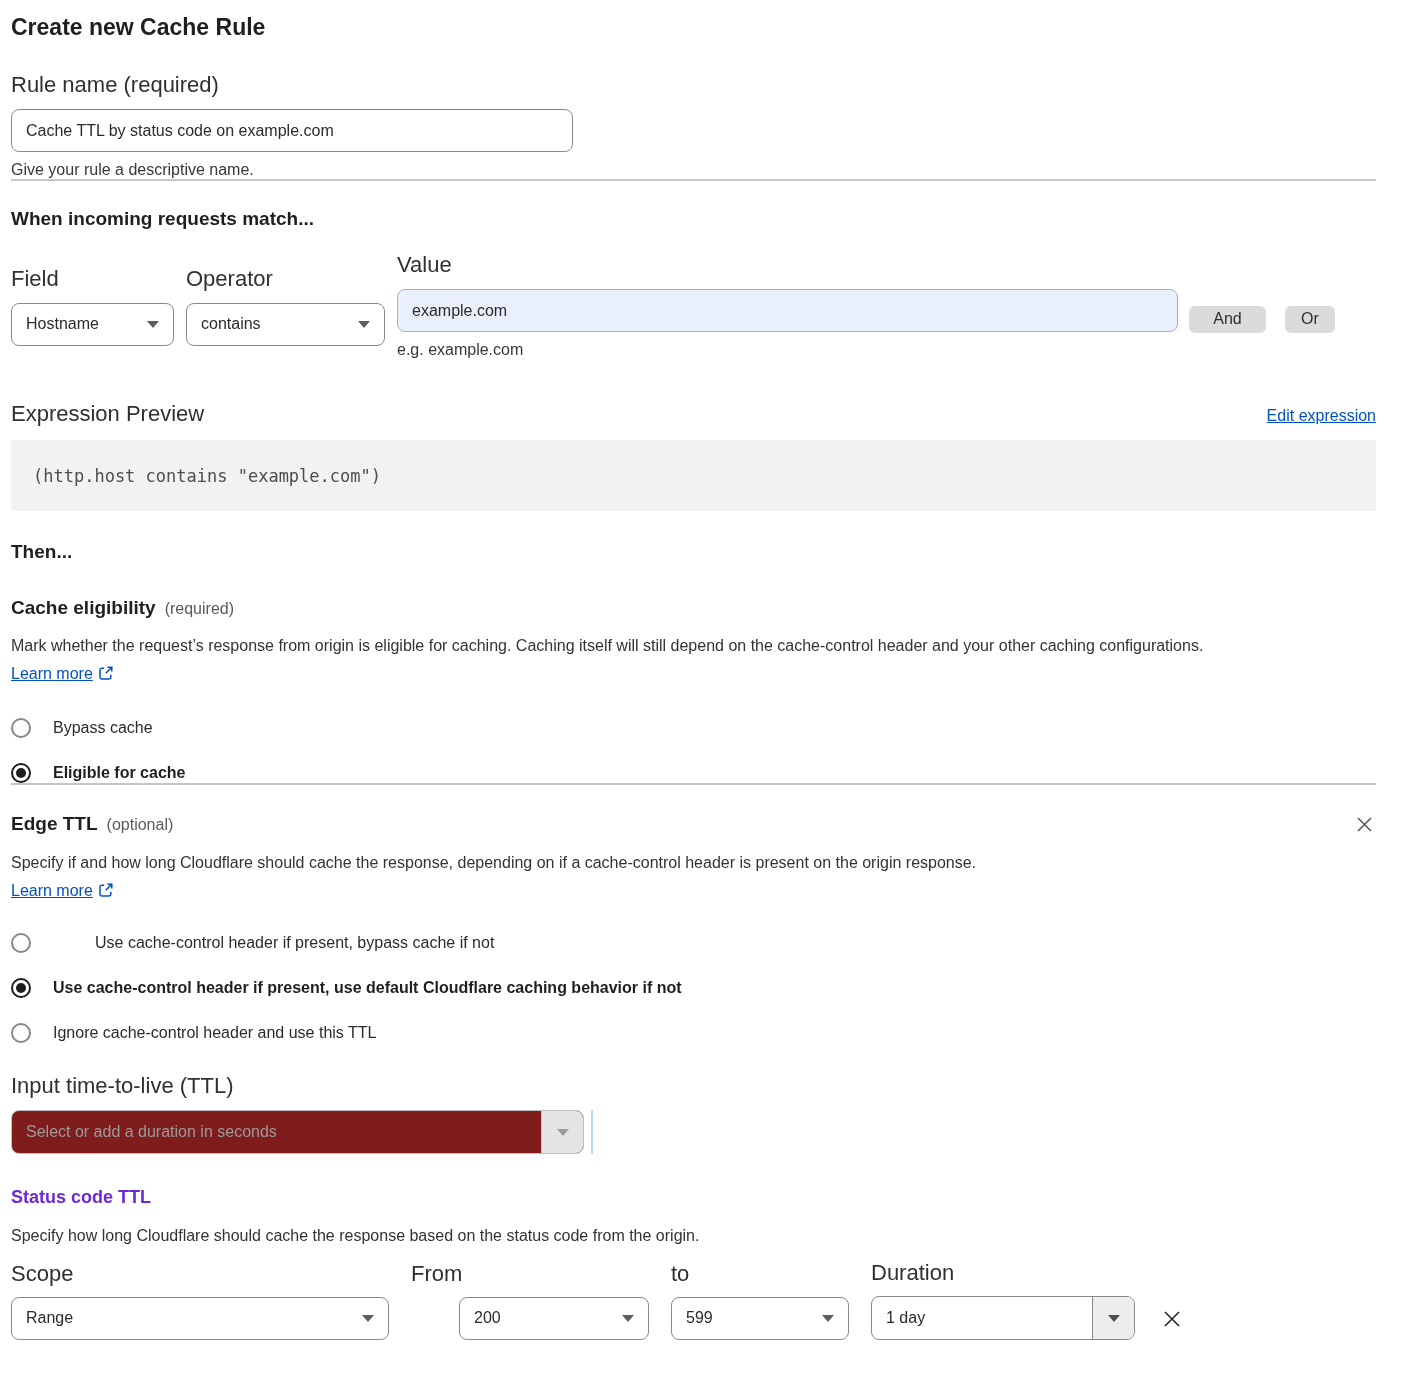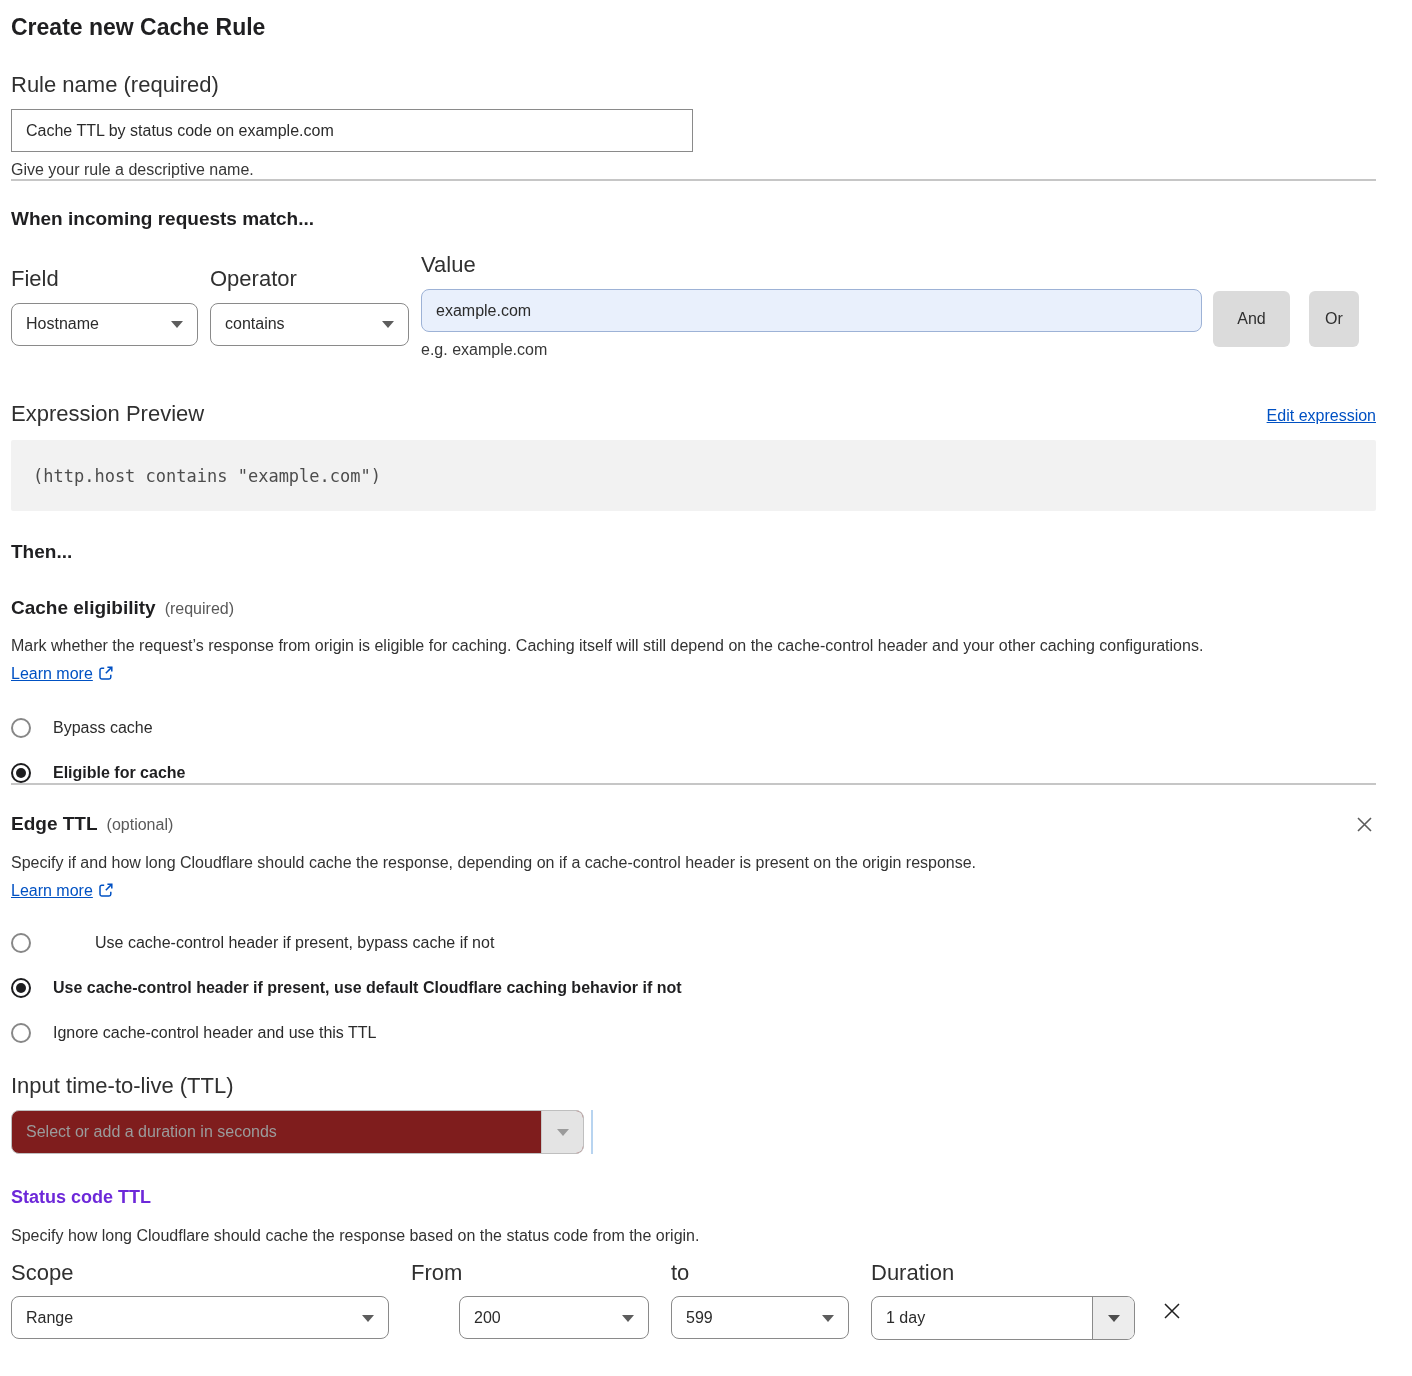--- a/index.html
+++ b/index.html
@@ -15,22 +15,22 @@
   h1.page-title { font-size: 23px; font-weight: 700; color: #1f1f21; margin-bottom: 31px; }
   .section-heading { font-size: 19px; font-weight: 700; color: #1f1f21; }
   .sub-heading { font-size: 19px; font-weight: 700; color: #1f1f21; }
   .small-heading { font-size: 18px; font-weight: 700; color: #6d28d9; }
   .tag { font-size: 16px; font-weight: 400; color: #595959; margin-left: 9px; }
 
   .field-label { font-size: 22px; color: #303030; display: block; }
   .helper { font-size: 16px; color: #373737; margin-top: 9px; }
 
   input.text-input {
-    display: block; height: 43px; width: 682px;
-    border: 1px solid #8a8a8a; border-radius: 0;
+    display: block; height: 43px; width: 562px;
+    border: 1px solid #8a8a8a; border-radius: 8px;
     padding: 0 14px; font-size: 16px; color: #2b2b2b;
     font-family: "Liberation Sans", sans-serif;
     background: #fff; outline: none;
   }
   .rule-name-block .field-label { margin-bottom: 11px; }
 
   hr.divider { border: none; border-top: 2px solid #c6c6c6; margin: 0; }
   .hr1 { margin-top: 38px; }
   .hr2 { margin-top: 32px; }
 
@@ -44,32 +44,32 @@
     position: relative; height: 43px; border: 1px solid #8a8a8a; border-radius: 8px;
     background: #fff; display: flex; align-items: center;
     padding: 0 36px 0 14px; font-size: 16px; color: #2b2b2b; cursor: pointer;
   }
   .caret {
     position: absolute; right: 14px; top: 50%; margin-top: -3px;
     width: 0; height: 0;
     border-left: 6px solid transparent; border-right: 6px solid transparent;
     border-top: 7px solid #5d5d5d;
   }
-  .w-field { width: 187px; }
+  .w-field { width: 163px; }
   .w-operator { width: 199px; }
 
   input.value-input {
     width: 781px; height: 43px;
     background: #e9f0fc; border: 1px solid #9db2d6; border-radius: 8px;
     padding: 0 14px; font-size: 16px; color: #2b2b2b;
     font-family: "Liberation Sans", sans-serif; outline: none; display: block;
   }
   .btn-spacer { height: 27px; }
   button.gray-btn {
-    height: 56px; background: #dbdbdb; border: none; border-radius: 6px;
+    height: 27px; background: #dbdbdb; border: none; border-radius: 6px;
     font-size: 16px; color: #2f2f2f; cursor: pointer;
     font-family: "Liberation Sans", sans-serif;
   }
   .and-btn { width: 77px; margin-left: 11px; }
   .or-btn { width: 50px; margin-left: 19px; }
 
   
   .expr-head { margin-top: 42px; display: flex; justify-content: space-between; align-items: baseline; }
   a.link { color: #0051c3; text-decoration: underline; cursor: pointer; }
   .code-box {
@@ -129,21 +129,21 @@
   .combo.disabled { background: #7f1d1d; border-color: #bfbfbf; }
   .combo.disabled .combo-text { color: #9b9b9b; }
   .combo.disabled .combo-arrow { background: #e4e4e4; border-left-color: #c9c9c9; }
   .combo.disabled .combo-arrow .tri { border-top-color: #9b9b9b; }
   .w-ttl { width: 573px; }
   .caret-line { width: 2px; height: 44px; background: #b8d4f0; margin-left: 7px; }
 
   
   .status-heading { margin-top: 33px; }
   .status-para { margin-top: 14px; }
-  .status-row { display: flex; align-items: flex-start; margin-top: 10px; }
+  .status-row { display: flex; align-items: center; margin-top: 10px; }
   .status-row .field-label { margin-bottom: 10px; }
   .w-scope { width: 378px; }
   .w-from { width: 190px; margin-left: 48px; }
   .w-to { width: 178px; }
   .w-duration { width: 264px; }
   .gap22 { margin-right: 22px; }
   .row-x { margin-left: 24px; margin-top: 38px; }
 </style>
 </head>
 <body>

